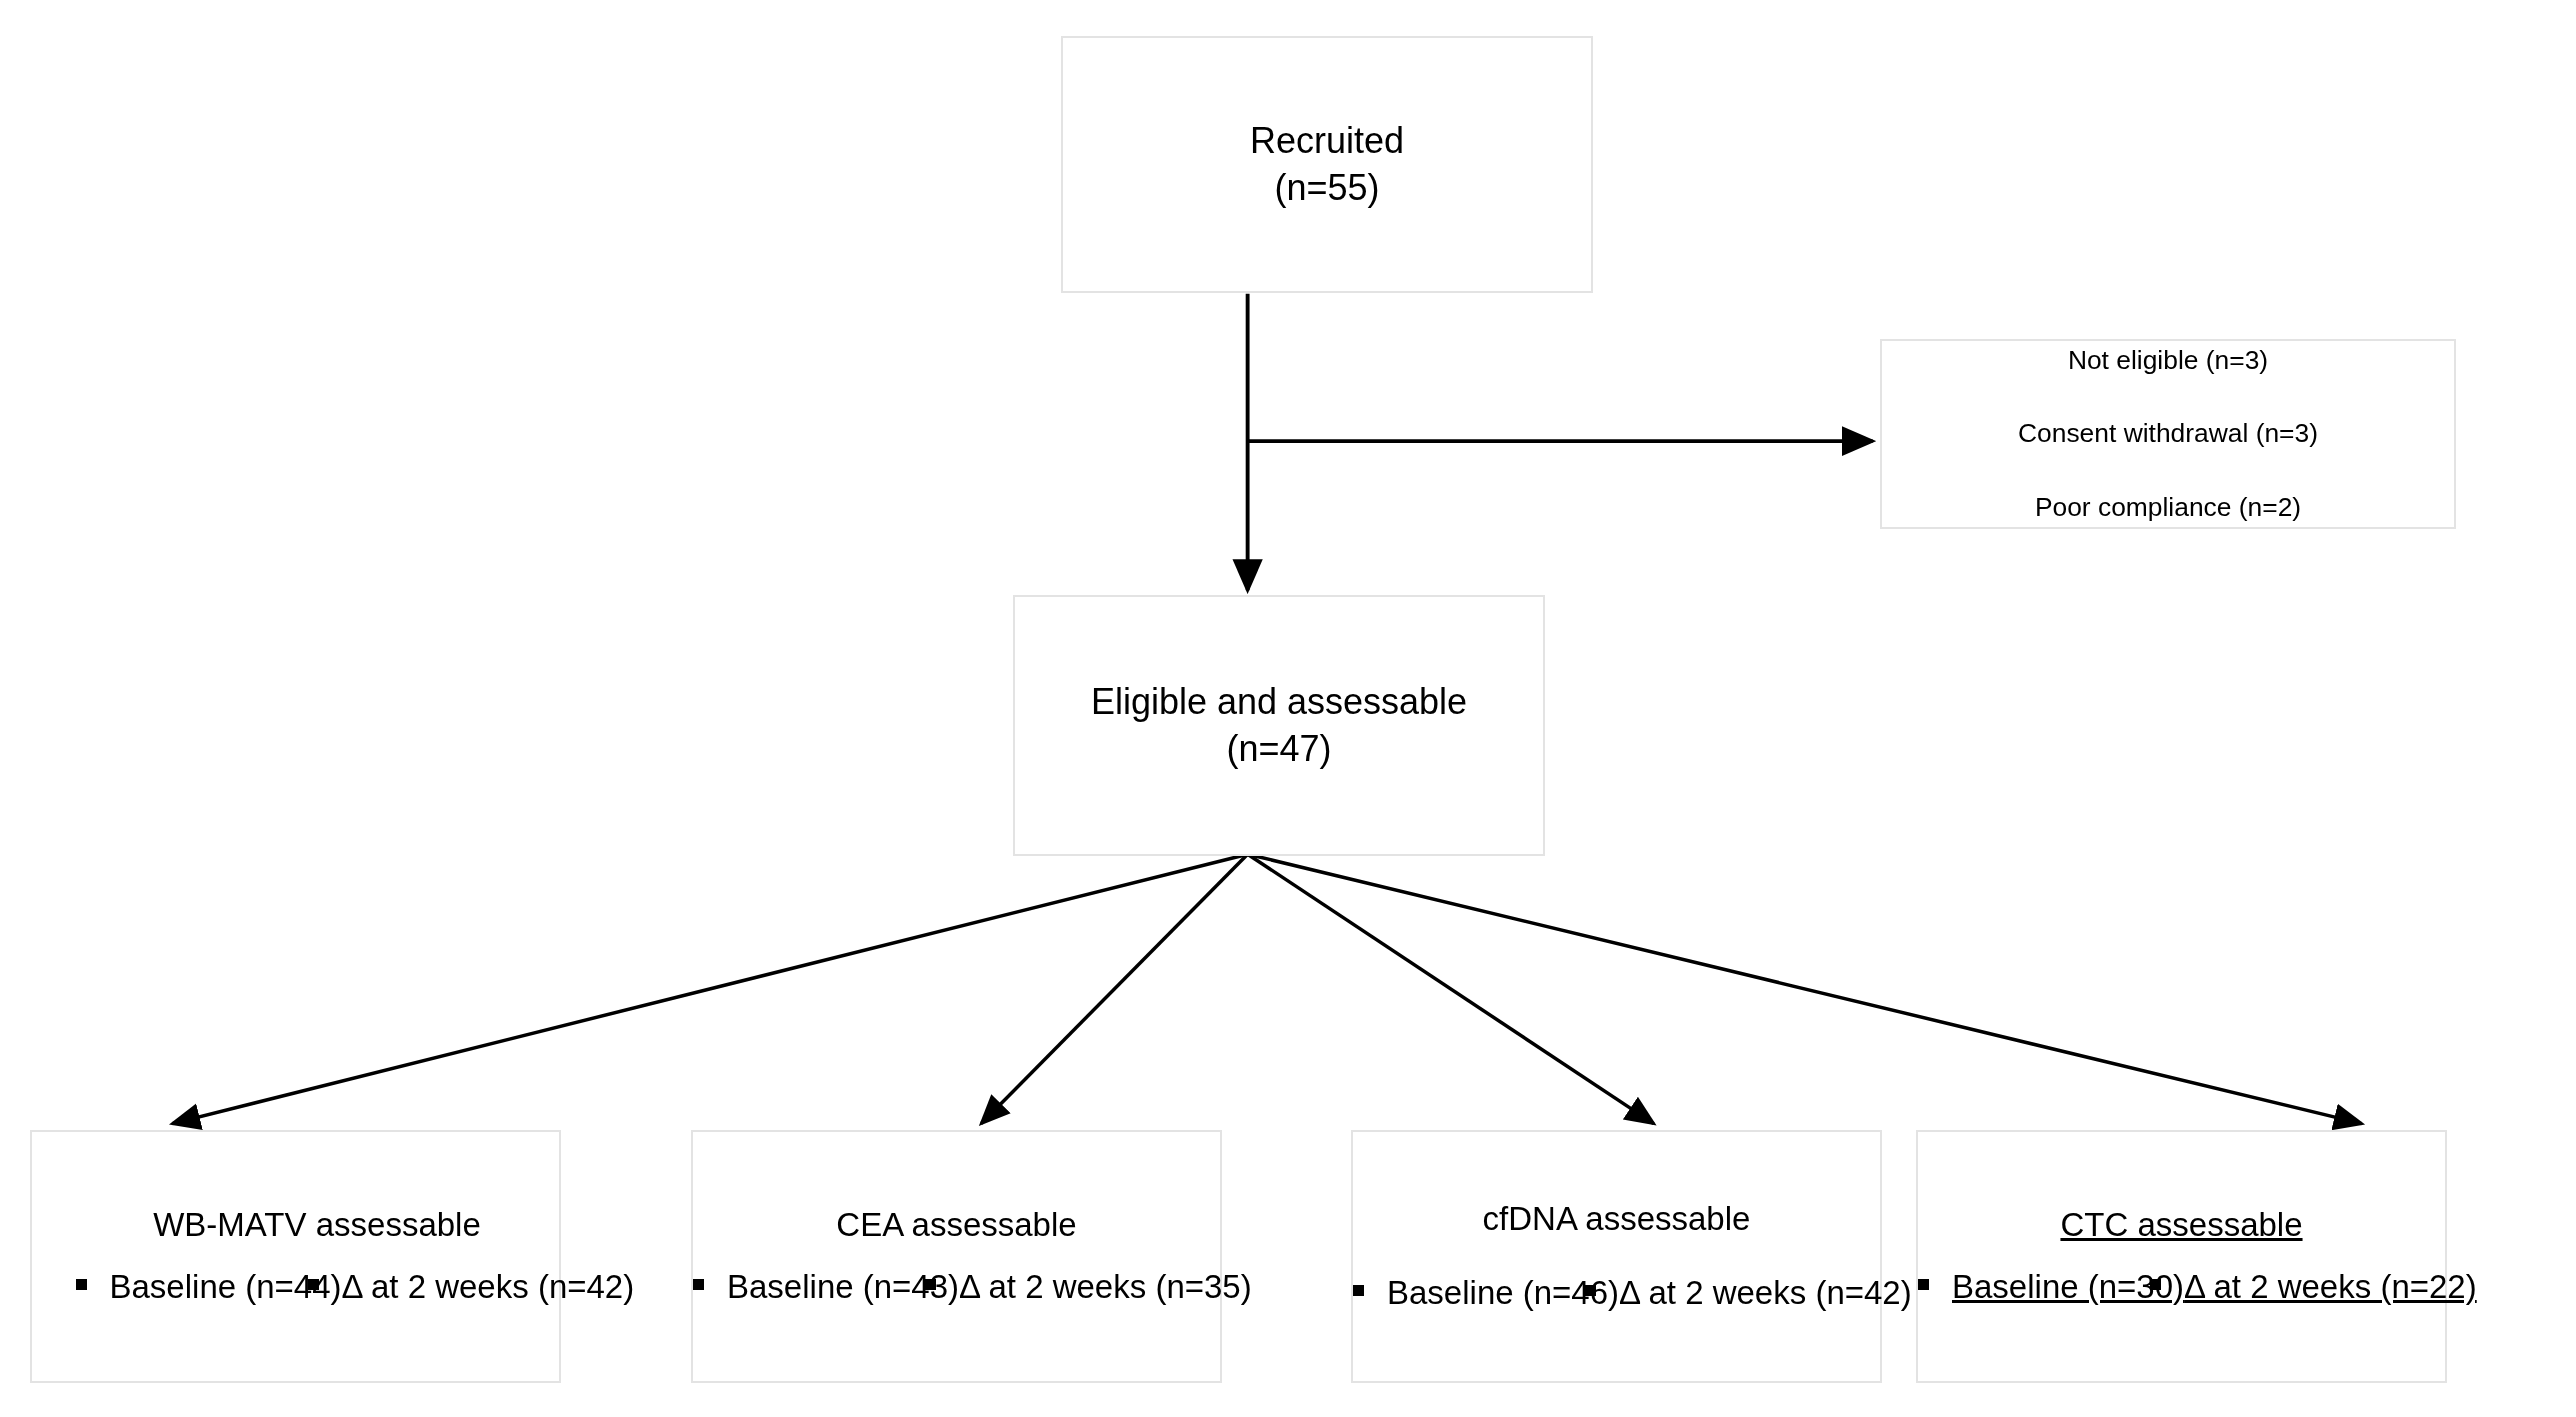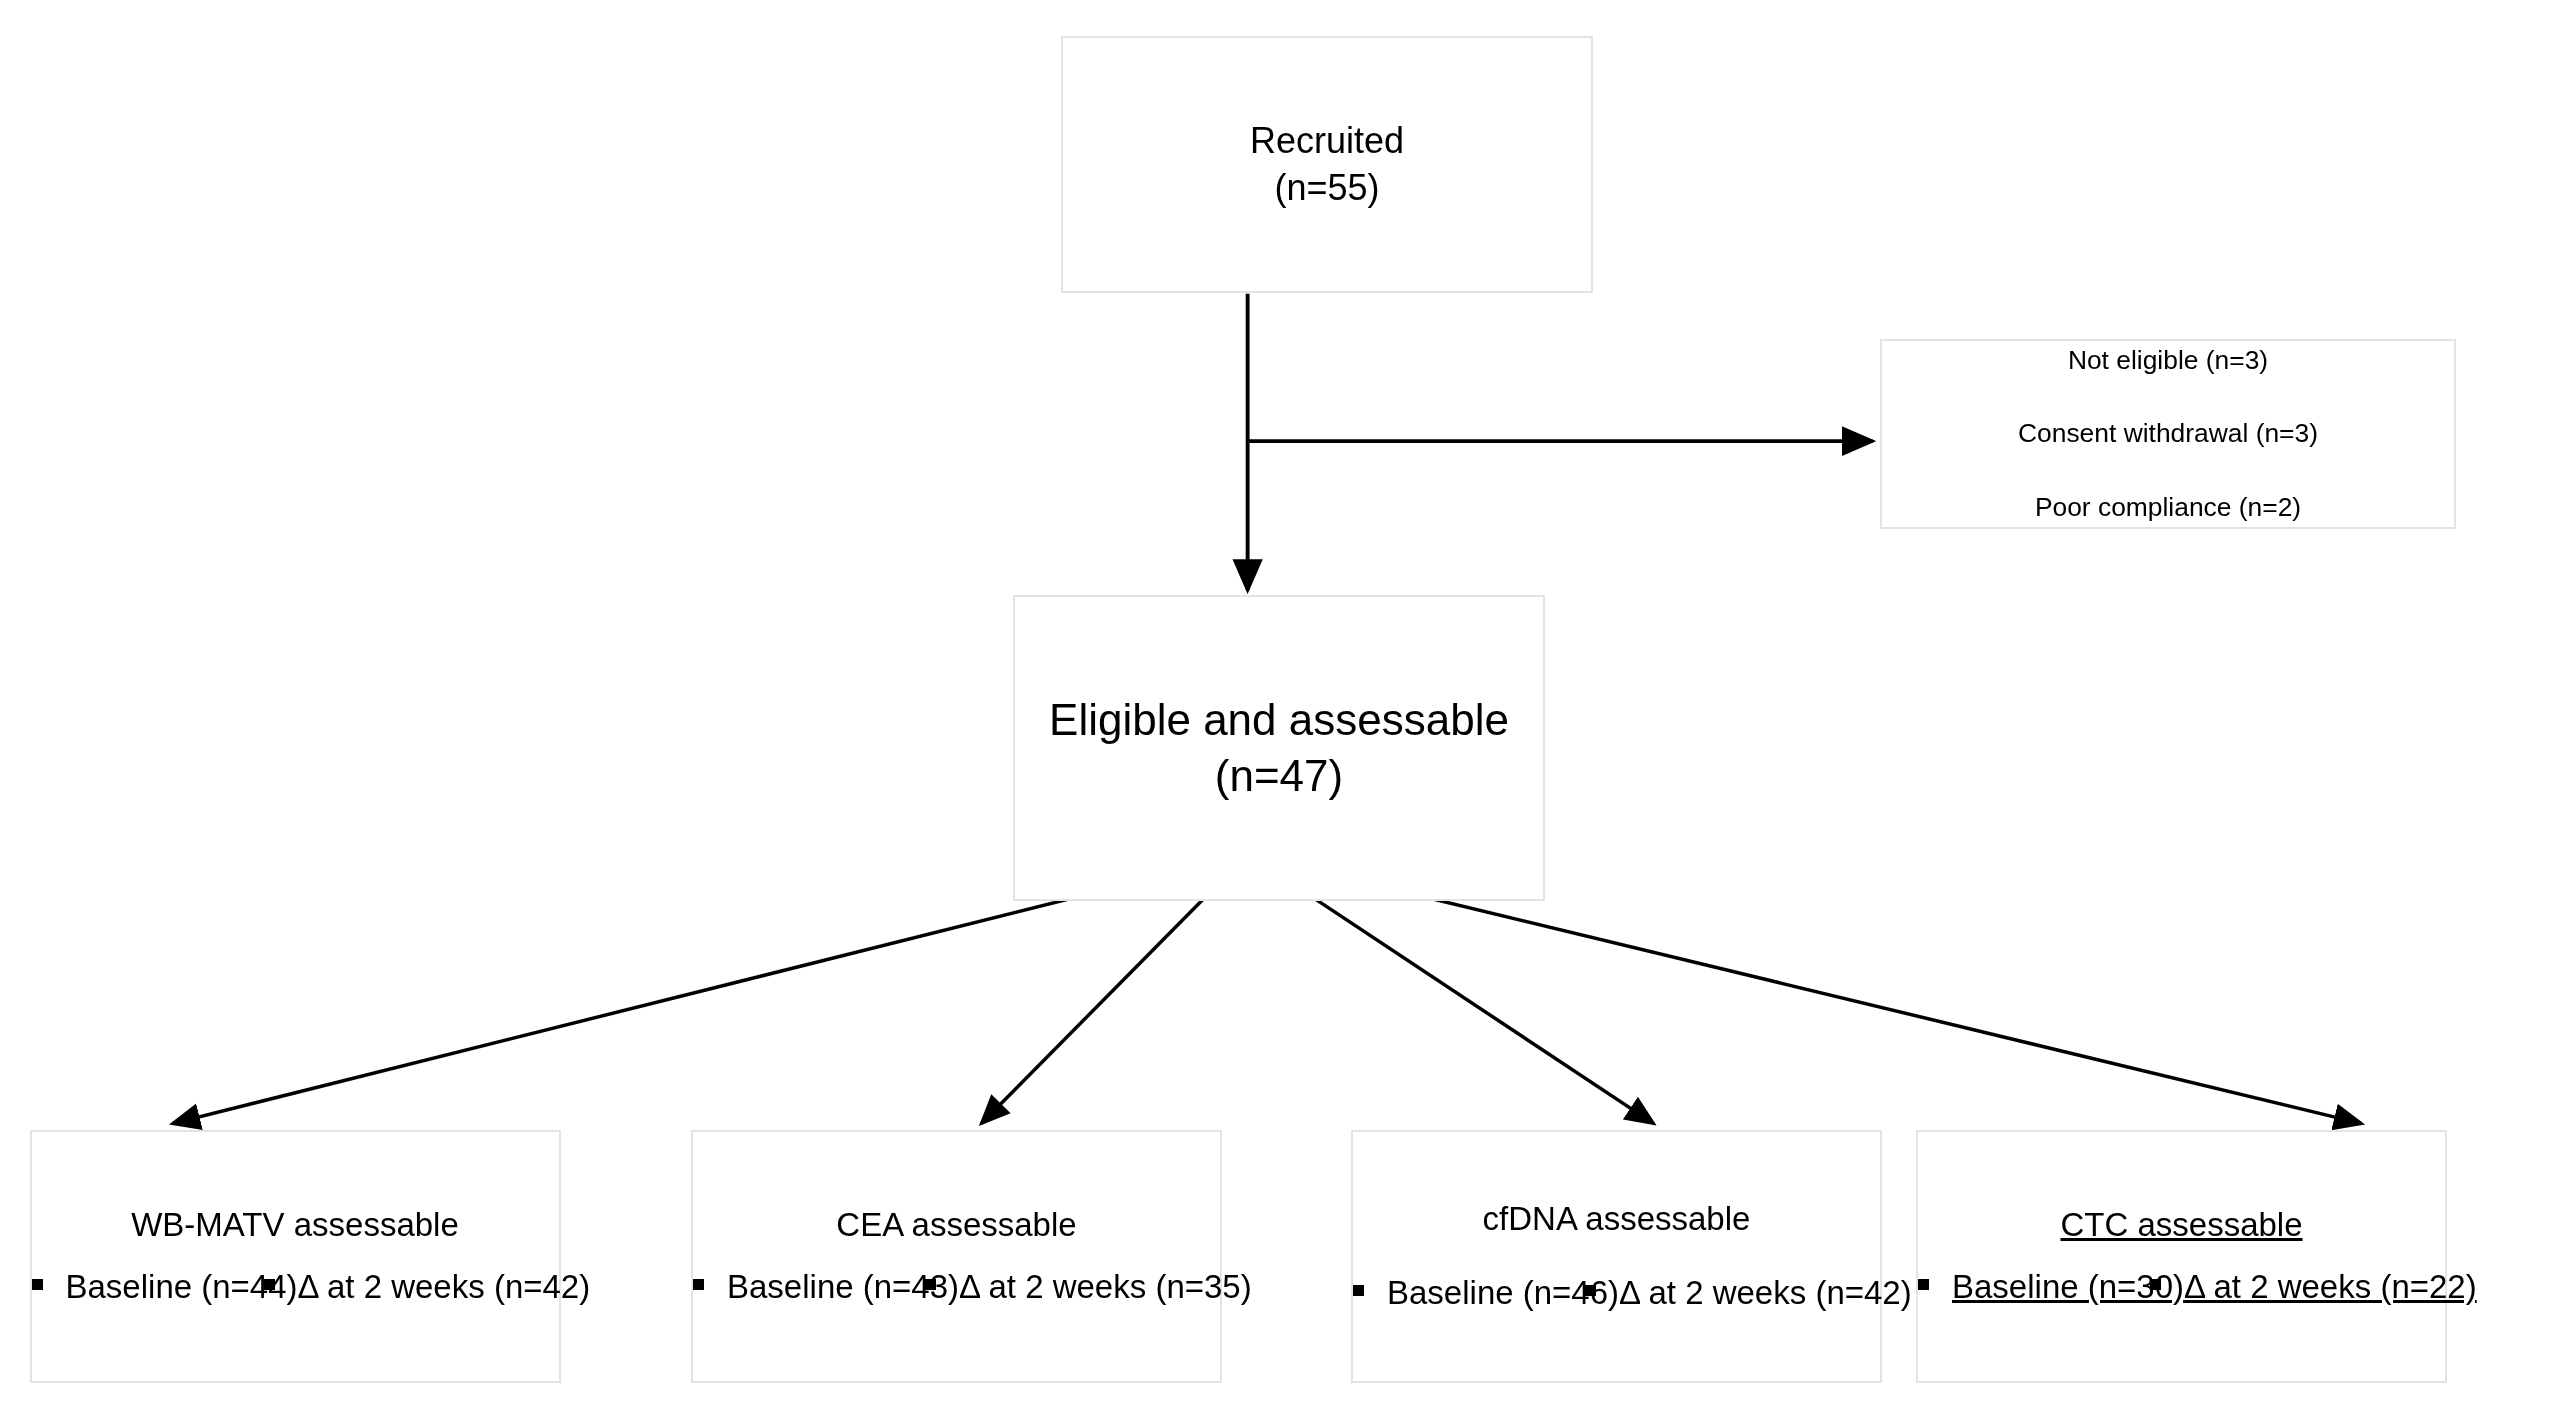--- a/index.html
+++ b/index.html
@@ -55,34 +55,34 @@
     left: 1880px; top: 339px;
     width: 576px; height: 190px;
     font-size: 26.4px;
     line-height: 1.42;
     gap: 36px;
   }
 
   
   #node-eligible {
     left: 1013px; top: 595px;
-    width: 532px; height: 306px;
-    font-size: 44px;
+    width: 532px; height: 261px;
+    font-size: 36px;
   }
 
   
   .leaf {
     top: 1130px;
     width: 531px;
     height: 253px;
     font-size: 33px;
     justify-content: center;
     line-height: 1.3;
   }
-  #node-wbmatv { left: 29.5px; }
+  #node-wbmatv { left: 29.5px; padding-left: 44px; }
   #node-cea    { left: 691px; }
   #node-cfdna  { left: 1351px; gap: 12px; }
   #node-ctc    { left: 1916px; text-decoration: underline; }
 
   .leaf .title {
     display: block;
     margin-bottom: 9.3px;
     white-space: nowrap;
   }
   .leaf .bullets {

